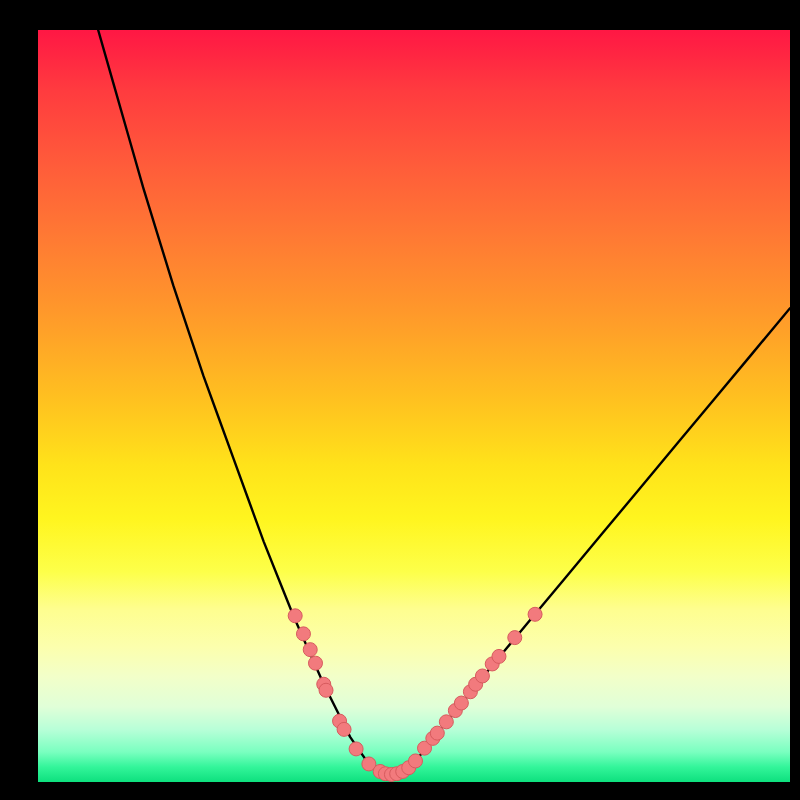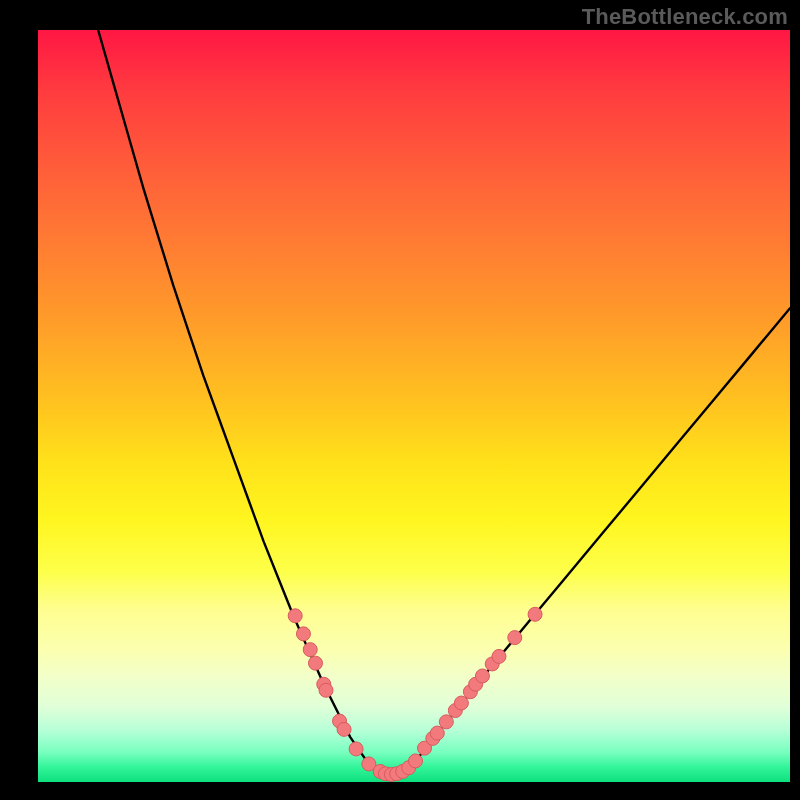--- a/index.html
+++ b/index.html
@@ -98,14 +98,13 @@
         <circle cx="432.40" cy="661.76" r="7" fill="#f27a7d" stroke="#d75b5e" stroke-width="1"></circle>
         <circle cx="437.66" cy="654.24" r="7" fill="#f27a7d" stroke="#d75b5e" stroke-width="1"></circle>
         <circle cx="444.43" cy="645.97" r="7" fill="#f27a7d" stroke="#d75b5e" stroke-width="1"></circle>
         <circle cx="454.21" cy="633.94" r="7" fill="#f27a7d" stroke="#d75b5e" stroke-width="1"></circle>
         <circle cx="460.98" cy="626.42" r="7" fill="#f27a7d" stroke="#d75b5e" stroke-width="1"></circle>
         <circle cx="476.77" cy="607.62" r="7" fill="#f27a7d" stroke="#d75b5e" stroke-width="1"></circle>
         <circle cx="497.07" cy="584.30" r="7" fill="#f27a7d" stroke="#d75b5e" stroke-width="1"></circle>
       </g>
   </svg>
 
-  <div class="watermark">TheBottleneck.com</div>
 </div>
 
 </body></html>

